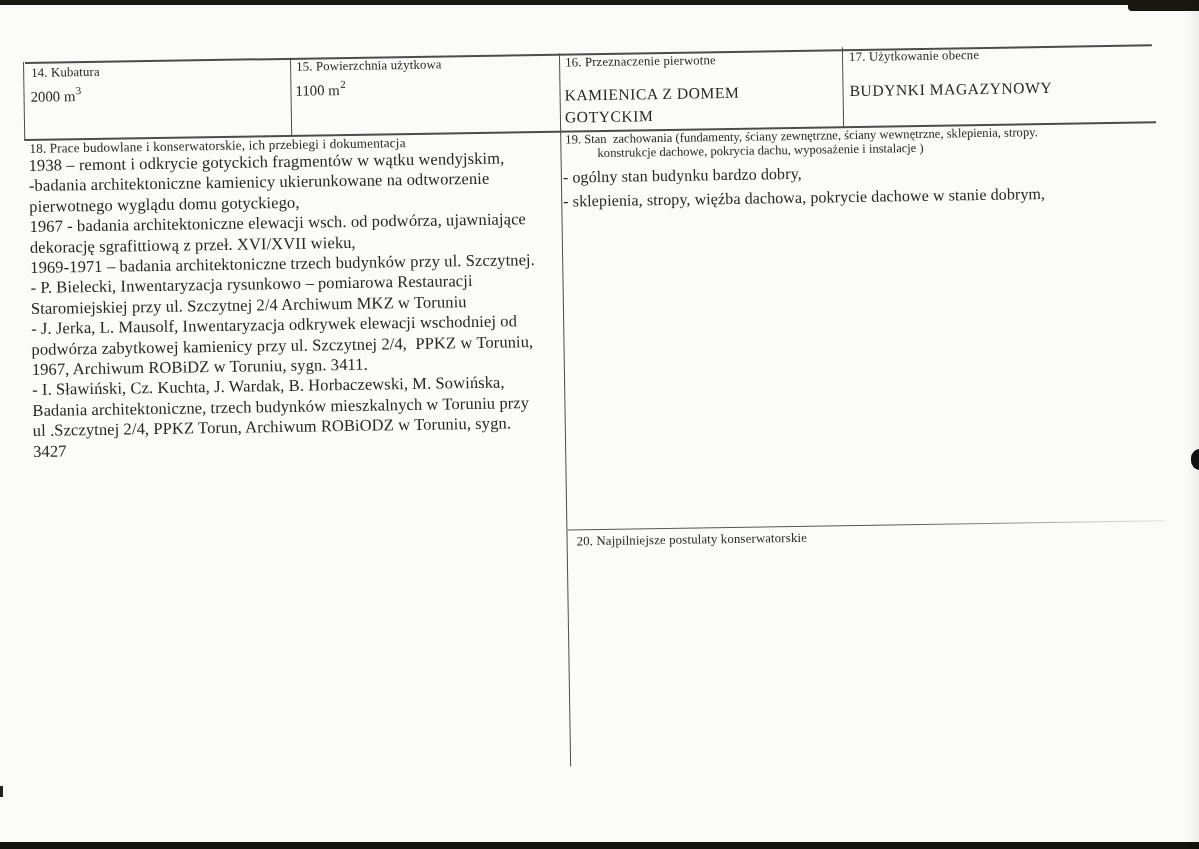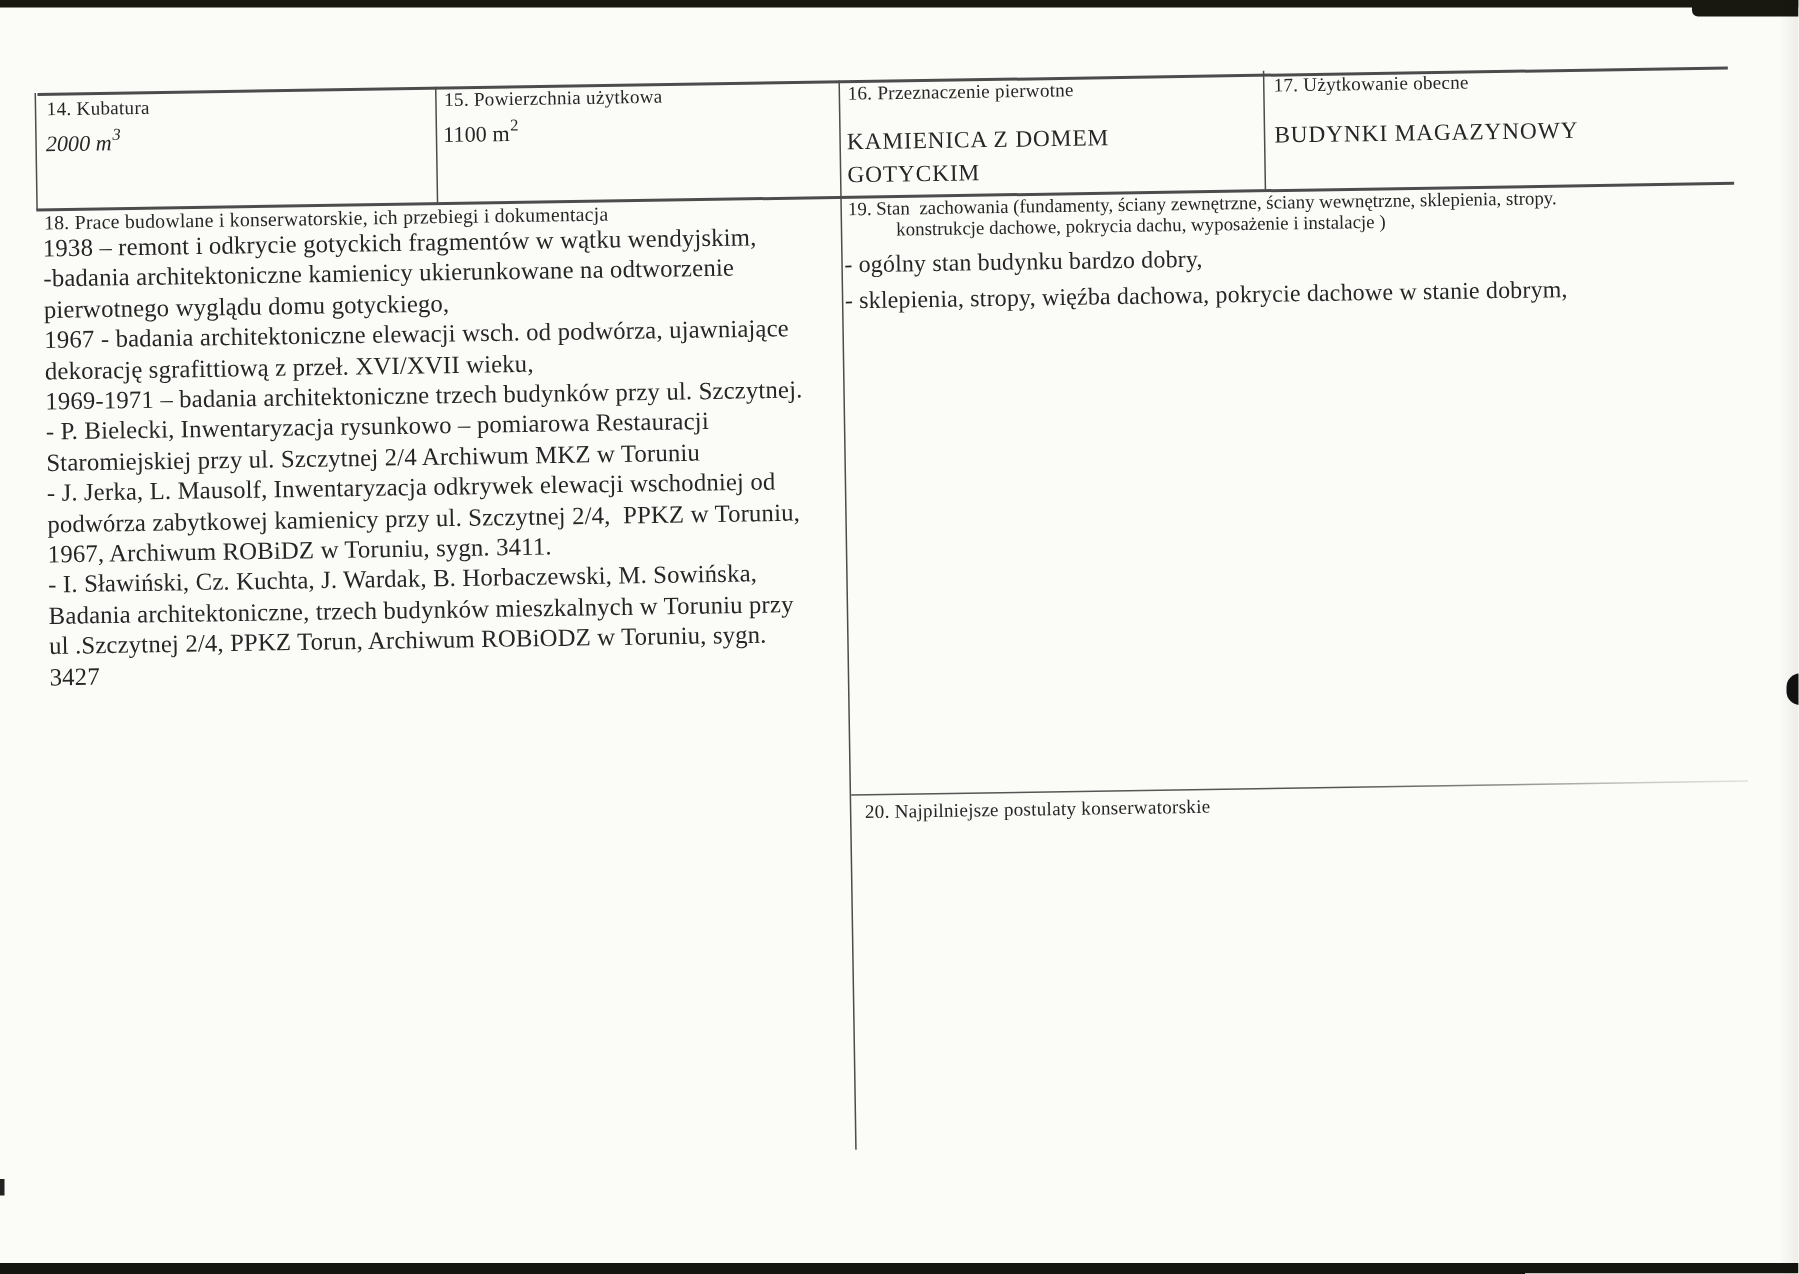--- a/index.html
+++ b/index.html
@@ -63,21 +63,21 @@
 
     <div class="hline hline-top"></div>
     <div class="hline hline-row1"></div>
     <div class="hline-sep20" style="position:absolute;"></div>
     <div class="vline vline-left"></div>
     <div class="vline vline-1415"></div>
     <div class="vline vline-mid"></div>
     <div class="vline vline-1617"></div>
 
     <div class="txt lbl" style="left:31px;top:66px;">14. Kubatura</div>
-    <div class="txt val-sm" style="left:30px;top:86px;font-style:italic;"><span>2000 m</span><sup>3</sup></div>
+    <div class="txt val-sm" style="left:30px;top:86px;"><span>2000 m</span><sup>3</sup></div>
 
     <div class="txt lbl" style="left:296px;top:64px;">15. Powierzchnia użytkowa</div>
     <div class="txt val-sm" style="left:295px;top:84px;"><span>1100 m</span><sup>2</sup></div>
 
     <div class="txt lbl" style="left:565px;top:64px;">16. Przeznaczenie pierwotne</div>
     <div class="txt val-lg" style="left:564px;top:95px;">KAMIENICA Z DOMEM</div>
     <div class="txt val-lg" style="left:564px;top:117px;">GOTYCKIM</div>
 
     <div class="txt lbl" style="left:849px;top:63px;">17. Użytkowanie obecne</div>
     <div class="txt val-lg" style="left:849px;top:95px;">BUDYNKI MAGAZYNOWY</div>

